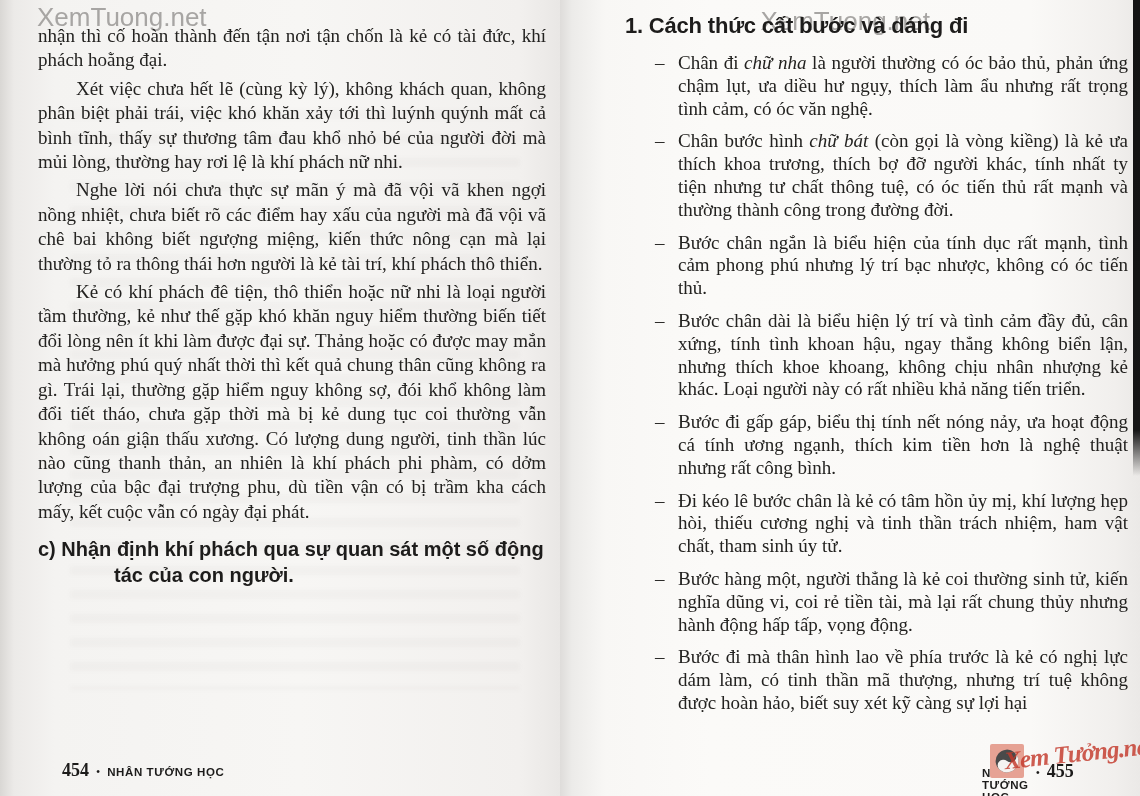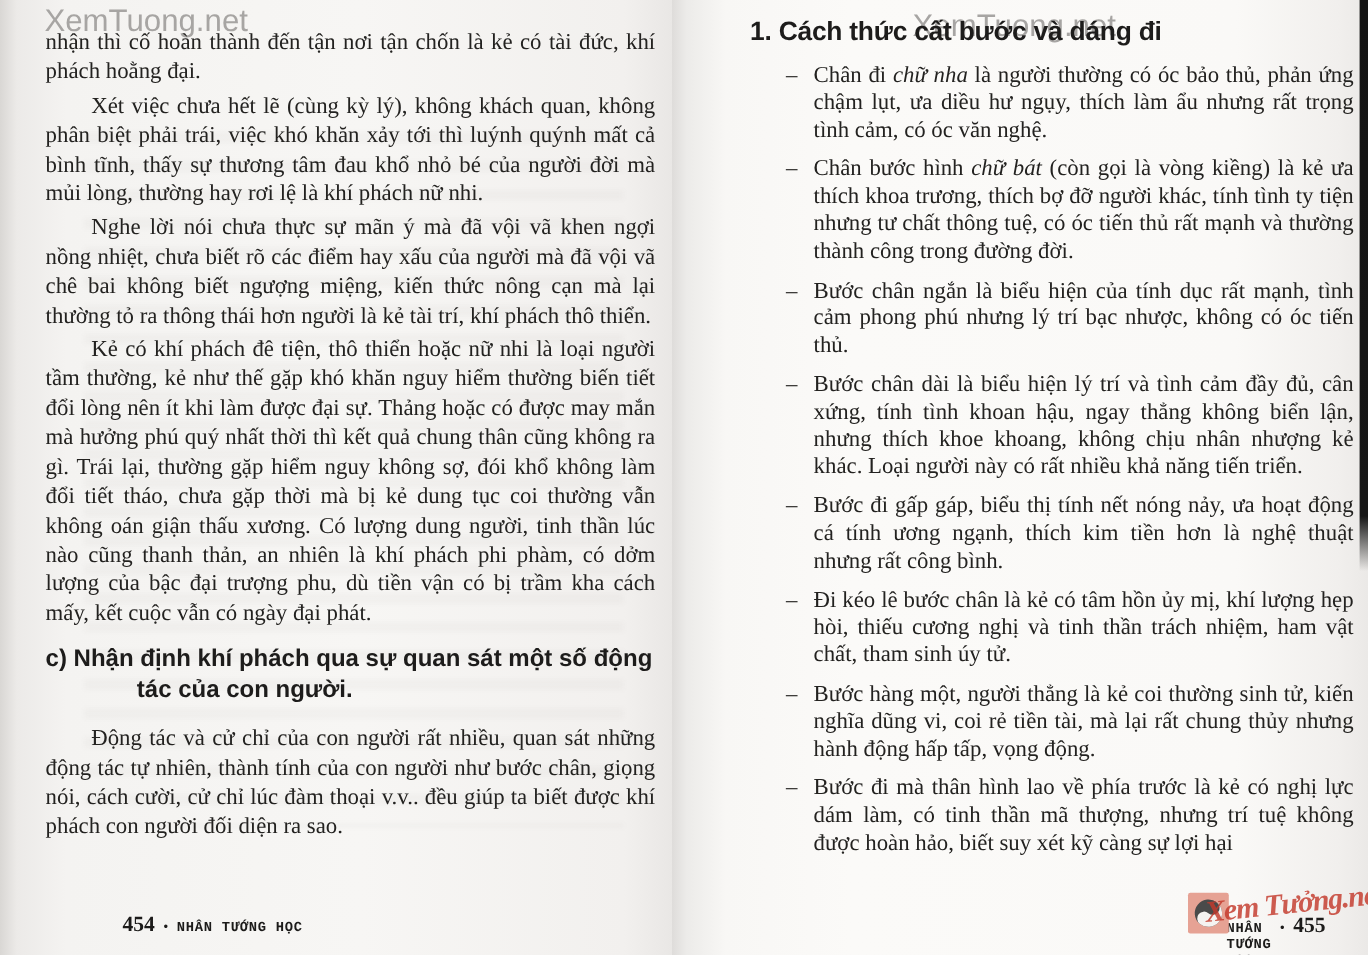--- a/index.html
+++ b/index.html
@@ -39,24 +39,24 @@
   
   .right-flow{position:absolute;left:625px;top:14px;width:503px;}
   .r-heading{margin:0 0 14px 0;font-family:"Liberation Sans","DejaVu Sans",sans-serif;
     font-weight:bold;font-size:22px;line-height:24px;color:#1d1c1b;letter-spacing:-0.2px;}
   .bullet{position:relative;padding-left:53px;margin:0 0 10px 0;
     font-size:19px;line-height:22.8px;text-align:justify;}
   .bullet .dash{position:absolute;left:30px;top:0;}
   .it{font-style:italic;}
 
   
-  .footer{position:absolute;display:flex;align-items:baseline;gap:7px;color:#1c1b1a;margin-left:40px;}
+  .footer{position:absolute;display:flex;align-items:baseline;gap:7px;color:#1c1b1a;}
   .footer .pgnum{font-family:"Liberation Serif","DejaVu Serif",serif;font-weight:bold;font-size:18px;}
   .footer .dot{font-size:12px;}
-  .footer .booktitle{font-family:Liberation Mono, monospace;
+  .footer .booktitle{font-family:Liberation Sans, sans-serif;
     font-weight:bold;font-size:11.5px;letter-spacing:.6px;}
   .footer-left{left:62px;top:760px;}
   .footer-right{left:982px;top:761px;}
 
   
   .logo-square{position:absolute;left:990px;top:744px;width:34px;height:34px;
     background:#e6a294;border-radius:2px;display:flex;align-items:center;justify-content:center;z-index:2;}
   .logo-square svg{transform:rotate(40deg);}
   .logo-script{position:absolute;left:1004px;top:740px;width:140px;z-index:3;
     font-family:"Liberation Serif","DejaVu Serif",serif;font-style:italic;font-weight:bold;
@@ -81,28 +81,27 @@
   <div class="wm wm-tr">XemTuong.net</div>
 
   <div class="left-flow">
     <div id="left-paras">
         <p class="para">nhận thì cố hoàn thành đến tận nơi tận chốn là kẻ có tài đức, khí phách hoằng đại.</p>
         <p class="para indent">Xét việc chưa hết lẽ (cùng kỳ lý), không khách quan, không phân biệt phải trái, việc khó khăn xảy tới thì luýnh quýnh mất cả bình tĩnh, thấy sự thương tâm đau khổ nhỏ bé của người đời mà mủi lòng, thường hay rơi lệ là khí phách nữ nhi.</p>
         <p class="para indent">Nghe lời nói chưa thực sự mãn ý mà đã vội vã khen ngợi nồng nhiệt, chưa biết rõ các điểm hay xấu của người mà đã vội vã chê bai không biết ngượng miệng, kiến thức nông cạn mà lại thường tỏ ra thông thái hơn người là kẻ tài trí, khí phách thô thiển.</p>
         <p class="para indent">Kẻ có khí phách đê tiện, thô thiển hoặc nữ nhi là loại người tầm thường, kẻ như thế gặp khó khăn nguy hiểm thường biến tiết đổi lòng nên ít khi làm được đại sự. Thảng hoặc có được may mắn mà hưởng phú quý nhất thời thì kết quả chung thân cũng không ra gì. Trái lại, thường gặp hiểm nguy không sợ, đói khổ không làm đổi tiết tháo, chưa gặp thời mà bị kẻ dung tục coi thường vẫn không oán giận thấu xương. Có lượng dung người, tinh thần lúc nào cũng thanh thản, an nhiên là khí phách phi phàm, có dởm lượng của bậc đại trượng phu, dù tiền vận có bị trầm kha cách mấy, kết cuộc vẫn có ngày đại phát.</p>
       </div>
     <h3 class="subhead">c) Nhận định khí phách qua sự quan sát một số động tác của con người.</h3>
-    <p class="para indent after">Động tác và cử chỉ của con người rất nhiều, quan sát những động tác tự nhiên, thành tính của con người như bước chân, giọng nói, cách cười, cử chỉ lúc đàm thoại v.v.. đều giúp ta biết được khí phách con người đối diện ra sao.</p>
   </div>
 
   <div class="right-flow">
     <h3 class="r-heading">1. Cách thức cất bước và dáng đi</h3>
     <div id="bullet-list">
         <div class="bullet"><span class="dash">–</span><span><span>Chân đi </span><span class="it">chữ nha</span><span> là người thường có óc bảo thủ, phản ứng chậm lụt, ưa diều hư ngụy, thích làm ẩu nhưng rất trọng tình cảm, có óc văn nghệ.</span></span></div>
-        <div class="bullet"><span class="dash">–</span><span><span>Chân bước hình </span><span class="it">chữ bát</span><span> (còn gọi là vòng kiềng) là kẻ ưa thích khoa trương, thích bợ đỡ người khác, tính tình ty tiện nhưng tư chất thông tuệ, có óc tiến thủ rất mạnh và thường thành công trong đường đời.</span></span></div>
+        <div class="bullet"><span class="dash">–</span><span><span>Chân bước hình </span><span class="it">chữ bát</span><span> (còn gọi là vòng kiềng) là kẻ ưa thích khoa trương, thích bợ đỡ người khác, tính nhất ty tiện nhưng tư chất thông tuệ, có óc tiến thủ rất mạnh và thường thành công trong đường đời.</span></span></div>
         <div class="bullet"><span class="dash">–</span><span><span>Bước chân ngắn là biểu hiện của tính dục rất mạnh, tình cảm phong phú nhưng lý trí bạc nhược, không có óc tiến thủ.</span></span></div>
         <div class="bullet"><span class="dash">–</span><span><span>Bước chân dài là biểu hiện lý trí và tình cảm đầy đủ, cân xứng, tính tình khoan hậu, ngay thẳng không biển lận, nhưng thích khoe khoang, không chịu nhân nhượng kẻ khác. Loại người này có rất nhiều khả năng tiến triển.</span></span></div>
         <div class="bullet"><span class="dash">–</span><span><span>Bước đi gấp gáp, biểu thị tính nết nóng nảy, ưa hoạt động cá tính ương ngạnh, thích kim tiền hơn là nghệ thuật nhưng rất công bình.</span></span></div>
         <div class="bullet"><span class="dash">–</span><span><span>Đi kéo lê bước chân là kẻ có tâm hồn ủy mị, khí lượng hẹp hòi, thiếu cương nghị và tinh thần trách nhiệm, ham vật chất, tham sinh úy tử.</span></span></div>
         <div class="bullet"><span class="dash">–</span><span><span>Bước hàng một, người thẳng là kẻ coi thường sinh tử, kiến nghĩa dũng vi, coi rẻ tiền tài, mà lại rất chung thủy nhưng hành động hấp tấp, vọng động.</span></span></div>
         <div class="bullet"><span class="dash">–</span><span><span>Bước đi mà thân hình lao về phía trước là kẻ có nghị lực dám làm, có tinh thần mã thượng, nhưng trí tuệ không được hoàn hảo, biết suy xét kỹ càng sự lợi hại</span></span></div>
       </div>
   </div>
 
   <div class="footer footer-left">

